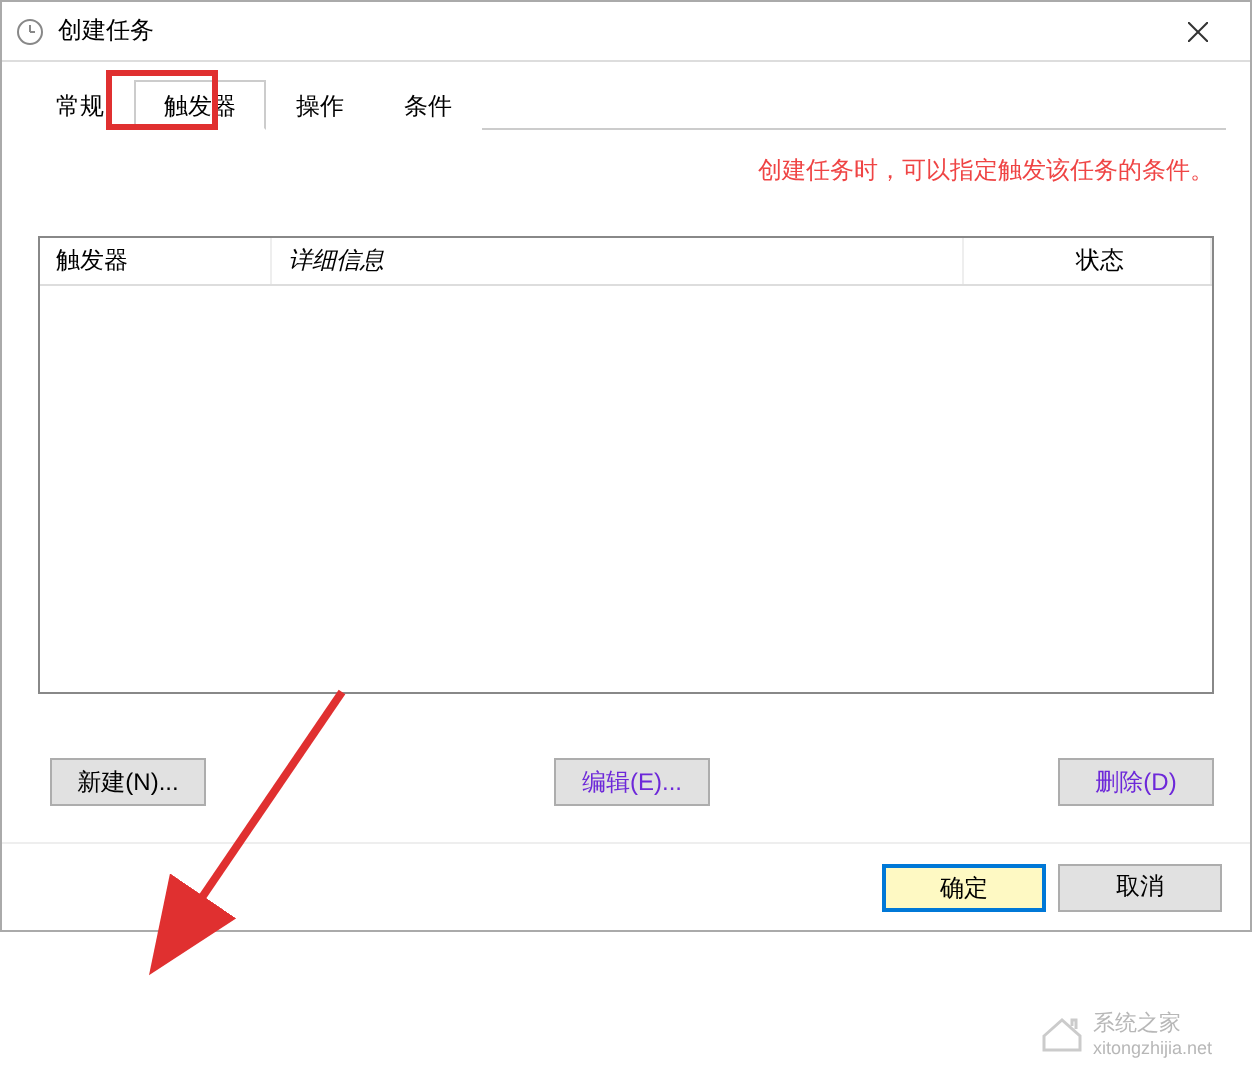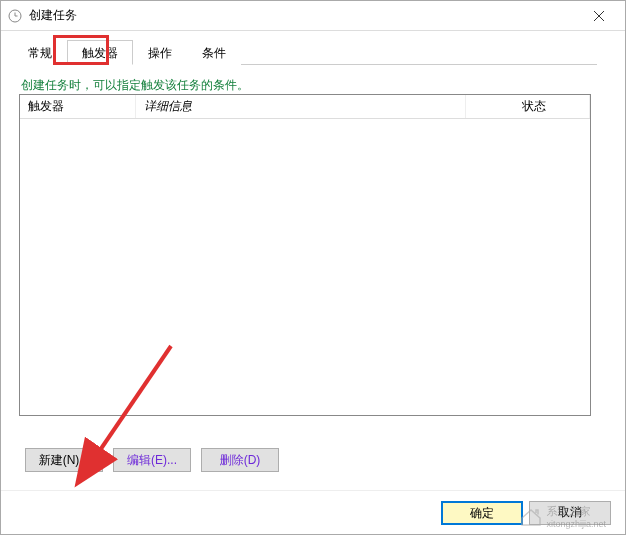--- a/index.html
+++ b/index.html
@@ -7,21 +7,21 @@
       font-family: "Microsoft YaHei", "Segoe UI", sans-serif;
       font-size: 12px;
       background: #fff;
       width: 626px;
       height: 535px;
       overflow: hidden;
     }
     .window {
       border: 1px solid #aaa;
       width: 626px;
-      height: 535px;
+      height: 466px;
       display: flex;
       flex-direction: column;
       background: #fff;
     }
     .titlebar {
       height: 30px;
       display: flex;
       align-items: center;
       padding: 0 6px;
       border-bottom: 1px solid #ddd;
@@ -45,21 +45,21 @@
       height: 28px;
       display: flex;
       align-items: center;
       justify-content: center;
       cursor: pointer;
       font-size: 14px;
       color: #333;
     }
     .content {
       flex: 1;
-      padding: 8px 28px 12px 12px;
+      padding: 8px 12px 12px 12px;
       display: flex;
       flex-direction: column;
       position: relative;
     }
     .tabs {
       display: flex;
       border-bottom: 1px solid #ccc;
       height: 26px;
     }
     .tab {
@@ -84,22 +84,24 @@
       pointer-events: none;
     }
     .tab-panel {
       flex: 1;
       display: flex;
       flex-direction: column;
       padding: 12px 6px 6px 6px;
     }
     .description {
       font-size: 12px;
-      color: #15803d;
+      color: #ef4444;
+      margin-bottom: 24px;
       margin-left: 2px;
+      text-align: right;
     }
     .table-container {
       border: 1px solid #888;
       flex: 1;
       background: #fff;
       margin-bottom: 32px;
       display: flex;
       flex-direction: column;
     }
     .table-header {
@@ -120,20 +122,21 @@
     .col-detail { flex: 1; font-style: italic; }
     .col-status { width: 76px; border-right: none; margin-left: 48px; }
     .table-body {
       flex: 1;
       background: #fff;
     }
     .button-row {
       display: flex;
       gap: 10px;
       margin-left: 6px;
+      justify-content: space-between;
     }
     .btn {
       min-width: 78px;
       height: 24px;
       padding: 2px 12px;
       border: 1px solid #adadad;
       background: #e1e1e1;
       font-size: 12px;
       font-family: inherit;
       cursor: pointer;

